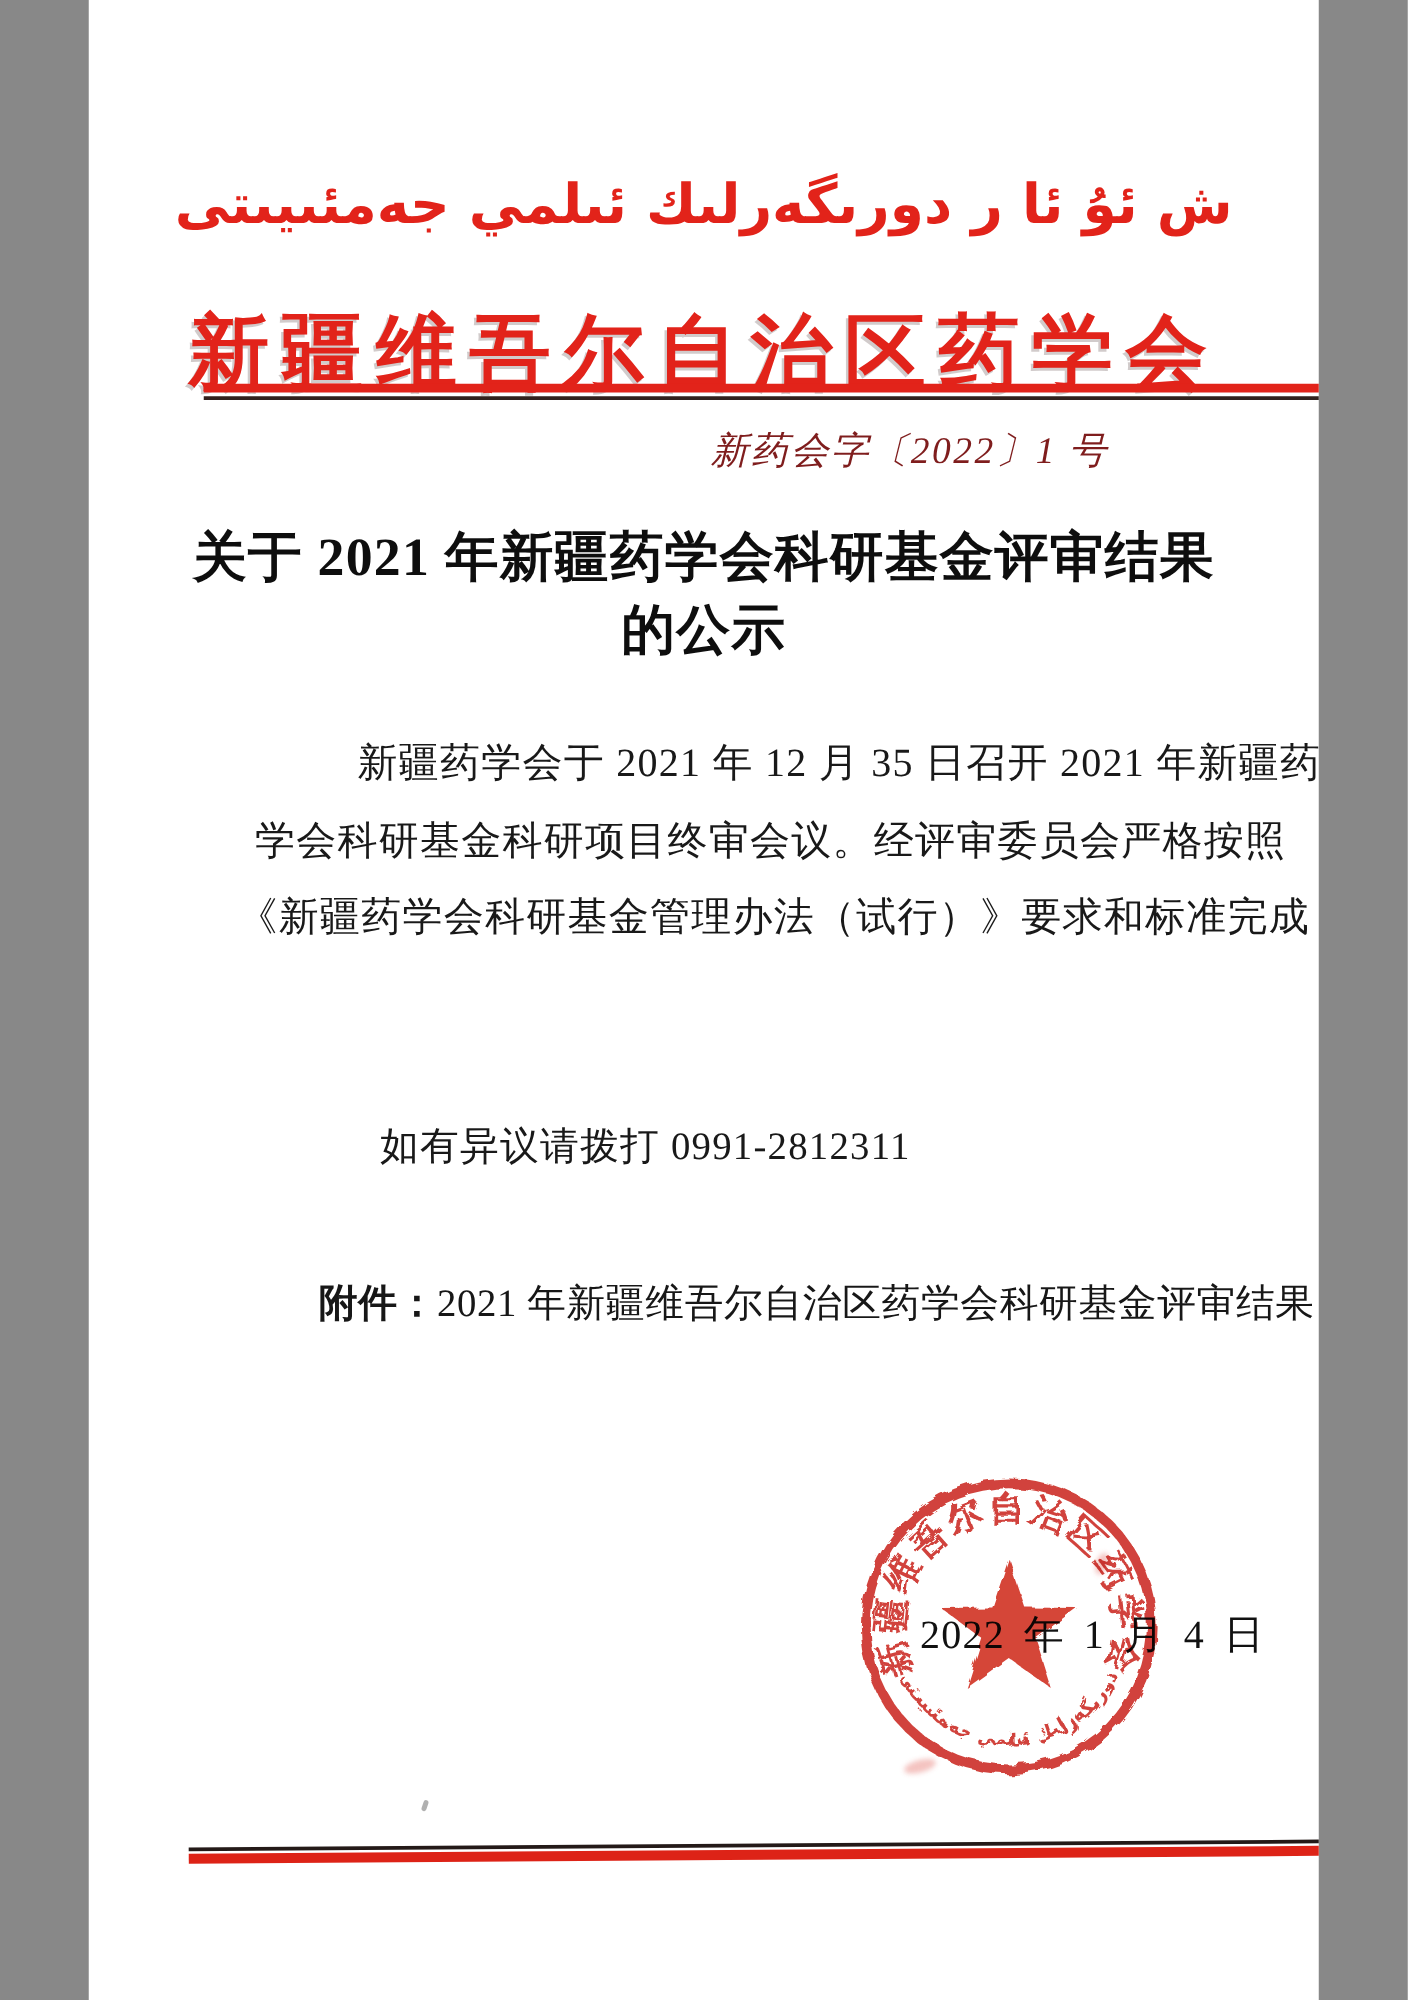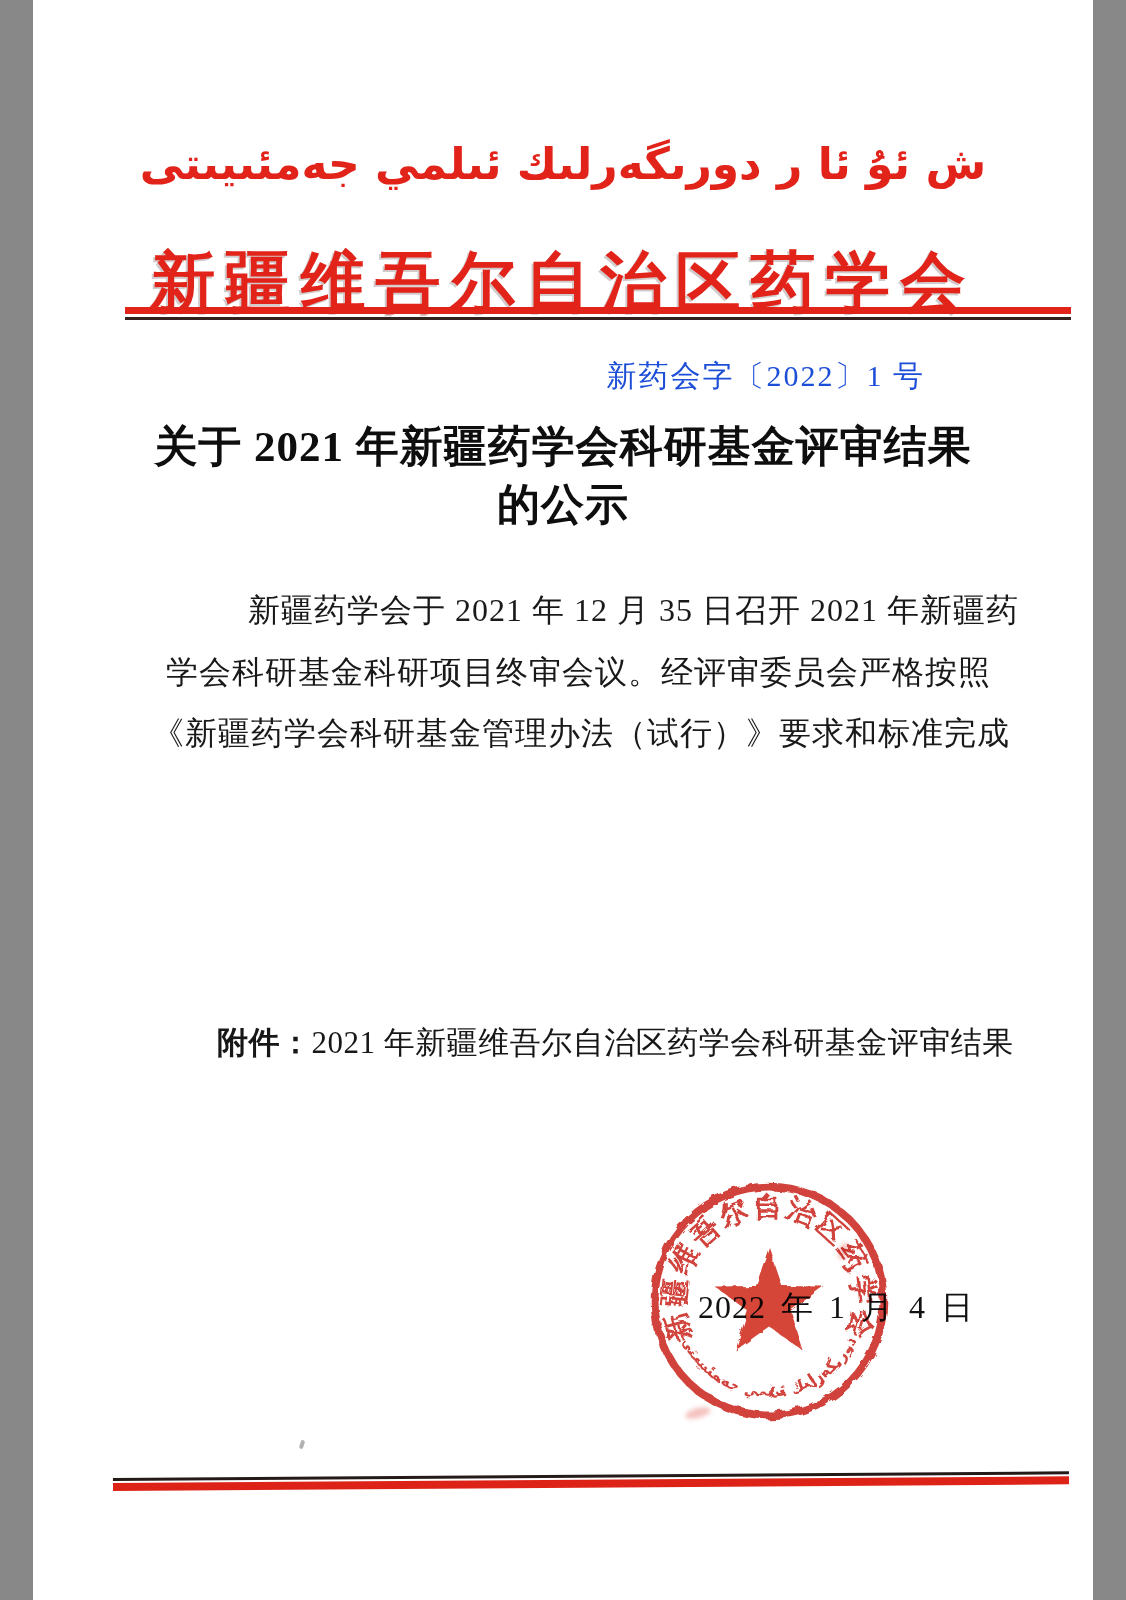--- a/index.html
+++ b/index.html
@@ -1,18 +1,18 @@
 <!DOCTYPE html>
 <html lang="zh"><head>
 <meta charset="utf-8">
 <style>
   html,body{margin:0;padding:0;background:#888;}
   .page{
     position:relative;
-    width:1060px;height:1600px;
+    width:984px;height:1600px;
     margin:0 auto;
     background:#ffffff;
     overflow:hidden;
     font-family:"Liberation Serif","DejaVu Serif",serif;
     color:#1b1b1b;
   }
   
   .uyghur-title{
     position:absolute;top:134px;left:0;right:0;
     text-align:center;
@@ -32,24 +32,25 @@
     text-shadow:-2px 2px 0 rgba(45,20,18,0.22);
     white-space:nowrap;
     margin-top:44px;
   }
   .header-rule{position:absolute;left:92px;width:946px;top:307px;}
   .rule-red{height:7px;background:#e2231a;}
   .rule-gap{height:3px;}
   .rule-black{height:2.5px;background:#32211d;}
   
   .doc-number{
-    position:absolute;top:356px;right:168px;
+    position:absolute;top:340px;right:168px;
     font-size:30px;letter-spacing:2px;
-    color:#1d4ed8;
+    color:#7f1d1d;
     white-space:nowrap;
+    font-style:italic;
   }
   .doc-title{
     position:absolute;top:418px;left:0;right:0;
     text-align:center;
     font-size:43px;font-weight:700;
     line-height:58px;
     color:#0e0e0e;
     letter-spacing:1px;
   }
   
@@ -131,20 +132,21 @@
     <div>关于 2021 年新疆药学会科研基金评审结果</div>
     <div>的公示</div>
   </div>
 
   <div class="body-block">
     <div class="body-line indent">新疆药学会于 2021 年 12 月 35 日召开 2021 年新疆药</div>
     <div class="body-line">学会科研基金科研项目终审会议。经评审委员会严格按照</div>
     <div class="body-line hang">《新疆药学会科研基金管理办法（试行）》要求和标准完成</div>
   </div>
 
+  <div class="contact-line">如有异议请拨打 0991-2812311</div>
 
   <div class="attachment-line">
     <span class="attachment-label">附件：</span><span>2021 年新疆维吾尔自治区药学会科研基金评审结果</span>
   </div>
 
   <div class="issue-date">2022 年 1 月 4 日</div>
 
   <div class="seal-smudge smudge-a"></div>
   <div class="seal-smudge smudge-b"></div>
 

